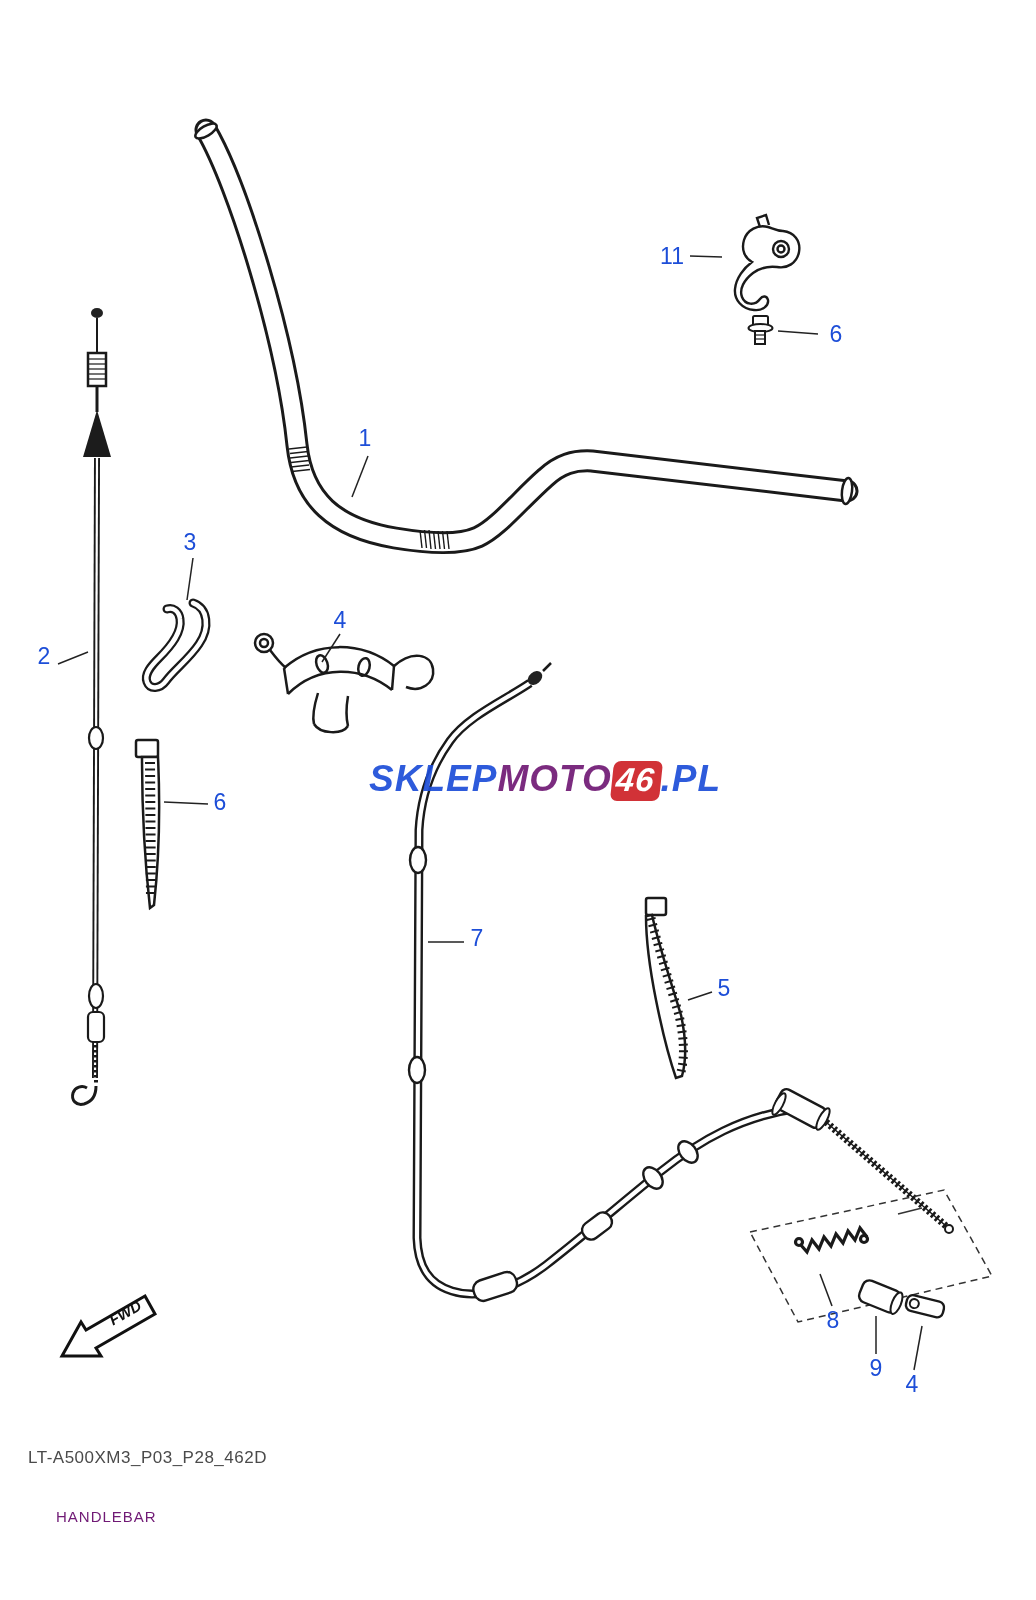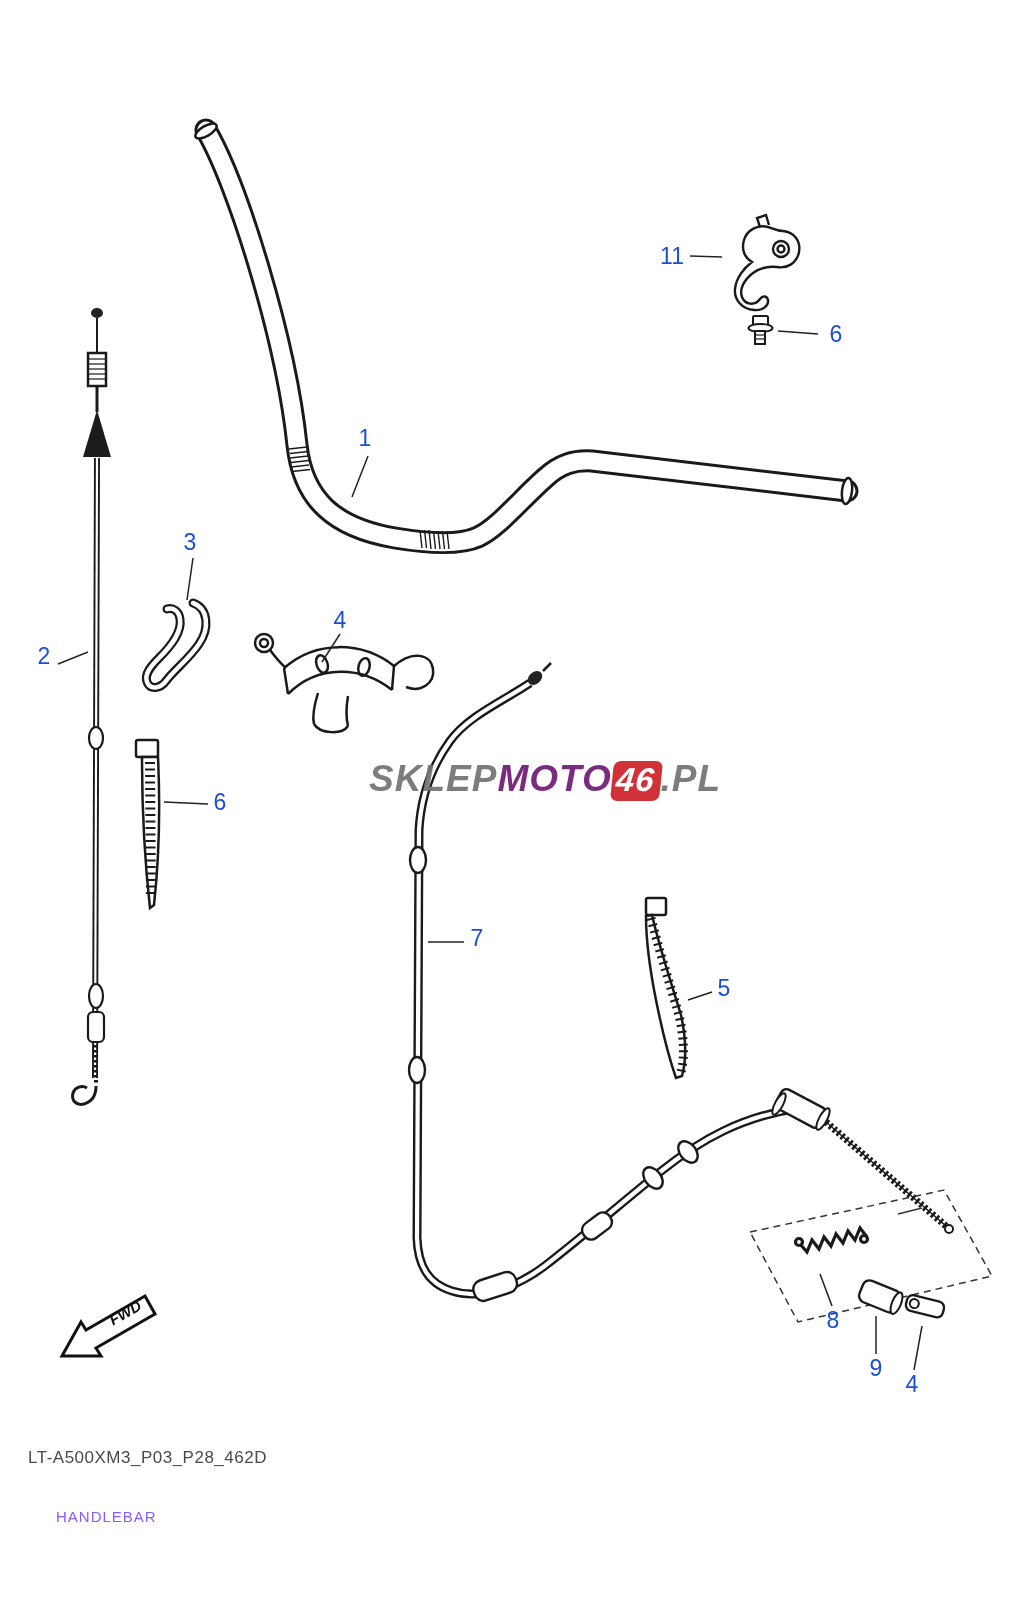--- a/index.html
+++ b/index.html
@@ -5,30 +5,30 @@
   html,body{margin:0;padding:0;background:#ffffff;}
   .page{position:relative;width:1036px;height:1600px;background:#ffffff;overflow:hidden;
         font-family:"Liberation Sans",sans-serif;}
   .figure-title{position:absolute;left:26px;top:14px;margin:0;font-size:42px;font-weight:bold;
         color:#111;letter-spacing:1px;font-family:"Liberation Sans",sans-serif;}
   svg.diagram{position:absolute;left:0;top:0;}
   .part-label{position:absolute;transform:translate(-50%,-50%);font-family:Liberation Sans, sans-serif;
         font-size:23px;color:#1d4ed8;line-height:1;}
   .watermark{position:absolute;left:310px;top:758px;width:470px;text-align:center;opacity:.92;}
   .wm-line{font-style:italic;font-weight:bold;font-size:37px;letter-spacing:1px;white-space:nowrap;}
-  .wm-gray{color:#737373;}
+  .wm-gray{color:#1d4ed8;}
   .wm-red{color:#701a75;text-align:center;}
   .wm-badge{display:inline-block;background:#ce2127;color:#ffffff;border-radius:7px;
         padding:0 6px 2px 4px;font-style:italic;font-weight:bold;font-size:33px;line-height:1.15;
         transform:skewX(-6deg);}
   .wm-tagline{margin-top:4px;font-size:13px;font-style:italic;color:#8a8a8a;letter-spacing:3px;}
   .fwd-text{position:absolute;left:96px;top:1304px;width:58px;text-align:center;
         transform:rotate(-30deg);font-size:15px;font-weight:bold;font-style:italic;color:#111;}
   .figure-code{position:absolute;left:28px;top:1448px;font-size:17px;color:#4a4a4a;letter-spacing:.5px;}
-  .figure-name{position:absolute;left:56px;top:1508px;font-size:15px;color:#8b5cf6;letter-spacing:1px;text-align:center;}
+  .figure-name{position:absolute;left:56px;top:1508px;font-size:15px;color:#701a75;letter-spacing:1px;text-align:center;}
 </style>
 </head>
 <body>
 
 <div class="page">
 
 
   <svg class="diagram" width="1036" height="1600" viewBox="0 0 1036 1600">
 
     <g>

